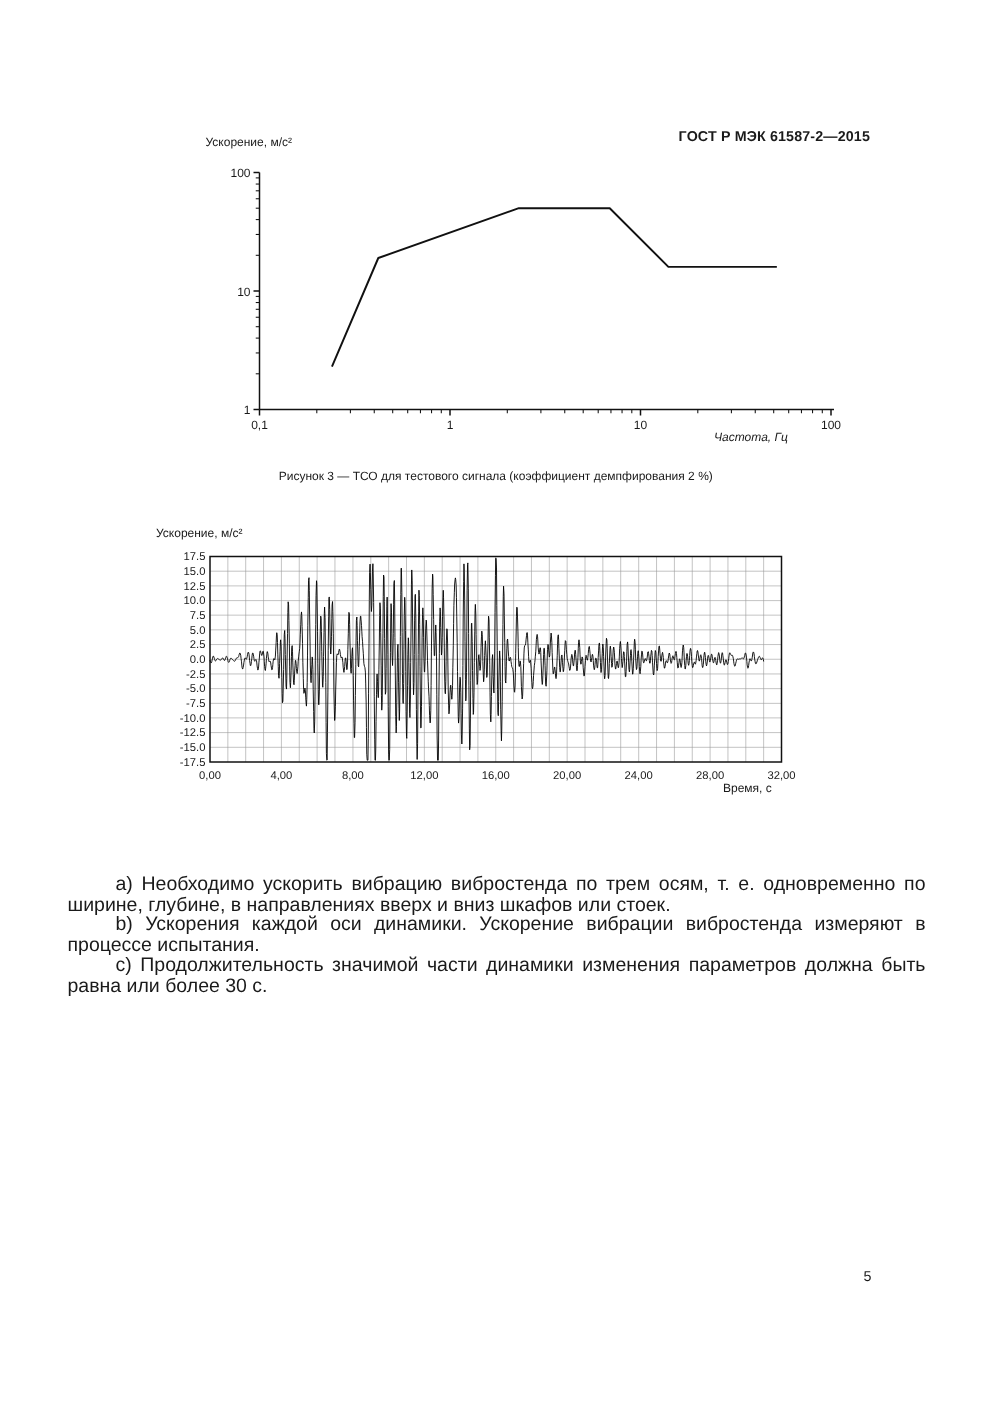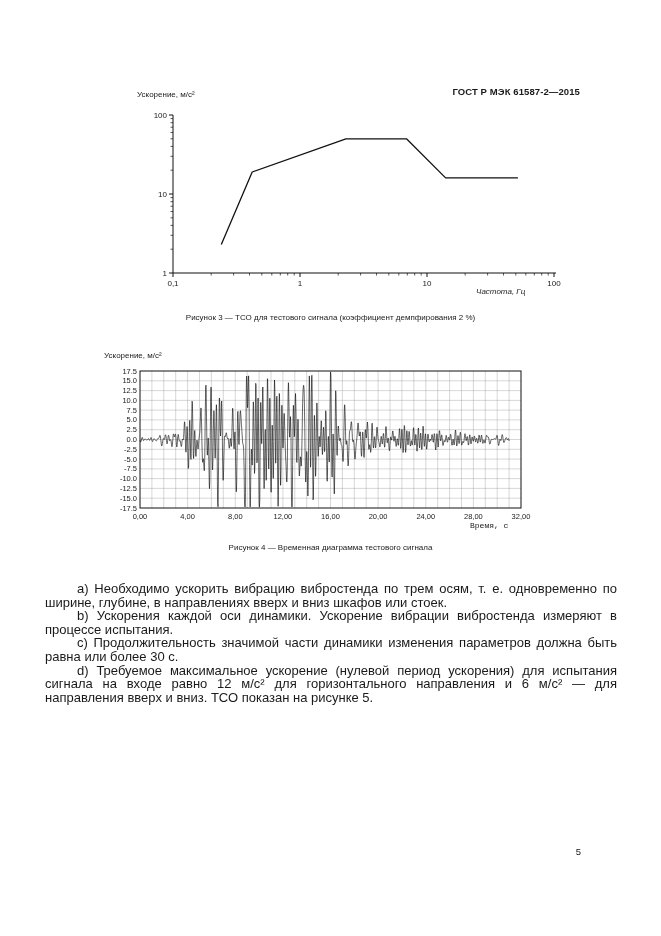--- a/index.html
+++ b/index.html
@@ -152,25 +152,23 @@
       <text class="tick-small" x="42" y="97.0" text-anchor="end">0.0</text>
       <text class="tick-small" x="42" y="106.8" text-anchor="end">-2.5</text>
       <text class="tick-small" x="42" y="116.6" text-anchor="end">-5.0</text>
       <text class="tick-small" x="42" y="126.4" text-anchor="end">-7.5</text>
       <text class="tick-small" x="42" y="136.1" text-anchor="end">-10.0</text>
       <text class="tick-small" x="42" y="145.9" text-anchor="end">-12.5</text>
       <text class="tick-small" x="42" y="155.7" text-anchor="end">-15.0</text>
       <text class="tick-small" x="42" y="165.5" text-anchor="end">-17.5</text>
       <path d="M45.0 95.11L45.2 95.88L45.5 96.56L45.7 96.90L46.0 96.74L46.2 96.05L46.4 94.99L46.7 93.83L46.9 92.90L47.1 92.42L47.4 92.49L47.6 93.06L47.9 93.90L48.1 94.76L48.3 95.40L48.6 95.68L48.8 95.59L49.0 95.24L49.3 94.77L49.5 94.35L49.8 94.09L50.0 94.00L50.2 94.07L50.5 94.22L50.7 94.40L51.0 94.57L51.2 94.73L51.4 94.88L51.7 95.00L51.9 95.07L52.1 95.04L52.4 94.87L52.6 94.57L52.9 94.19L53.1 93.84L53.3 93.62L53.6 93.65L53.8 93.95L54.0 94.42L54.3 94.93L54.5 95.28L54.8 95.30L55.0 94.94L55.2 94.27L55.5 93.47L55.7 92.79L56.0 92.46L56.2 92.62L56.4 93.25L56.7 94.21L56.9 95.24L57.1 96.09L57.4 96.55L57.6 96.54L57.9 96.12L58.1 95.45L58.3 94.74L58.6 94.16L58.8 93.82L59.0 93.75L59.3 93.88L59.5 94.13L59.8 94.42L60.0 94.70L60.2 94.96L60.5 95.21L60.7 95.46L61.0 95.68L61.2 95.82L61.4 95.82L61.7 95.62L61.9 95.23L62.1 94.71L62.4 94.19L62.6 93.76L62.9 93.52L63.1 93.45L63.3 93.47L63.6 93.44L63.8 93.21L64.1 92.69L64.3 91.94L64.5 91.11L64.8 90.45L65.0 90.27L65.2 90.78L65.5 92.04L65.7 93.95L66.0 96.20L66.2 98.38L66.4 100.08L66.7 100.96L66.9 100.88L67.1 99.93L67.4 98.38L67.6 96.63L67.9 95.08L68.1 94.03L68.3 93.61L68.6 93.72L68.8 94.11L69.1 94.45L69.3 94.43L69.5 93.88L69.8 92.84L70.0 91.55L70.2 90.38L70.5 89.75L70.7 89.97L71.0 91.12L71.2 93.03L71.4 95.29L71.7 97.34L71.9 98.65L72.1 98.86L72.4 97.91L72.6 96.07L72.9 93.83L73.1 91.81L73.3 90.53L73.6 90.29L73.8 91.04L74.1 92.46L74.3 94.03L74.5 95.26L74.8 95.83L75.0 95.75L75.2 95.22L75.5 94.70L75.7 94.65L76.0 95.41L76.2 96.96L76.4 98.95L76.7 100.76L76.9 101.73L77.1 101.39L77.4 99.64L77.6 96.85L77.9 93.69L78.1 90.95L78.3 89.26L78.6 88.87L78.8 89.55L79.1 90.74L79.3 91.73L79.5 92.00L79.8 91.42L80.0 90.29L80.2 89.30L80.5 89.15L80.7 90.34L81.0 92.87L81.2 96.20L81.4 99.44L81.7 101.60L81.9 101.99L82.1 100.48L82.4 97.52L82.6 94.04L82.9 91.08L83.1 89.45L83.3 89.47L83.6 90.85L83.8 92.90L84.1 94.81L84.3 95.99L84.5 96.27L84.8 95.96L85.0 95.65L85.2 95.90L85.5 96.97L85.7 98.67L86.0 100.42L86.2 101.51L86.4 101.43L86.7 100.12L86.9 97.99L87.1 95.84L87.4 94.40L87.6 94.03L87.9 94.50L88.1 95.02L88.3 94.57L88.6 92.39L88.8 88.39L89.1 83.40L89.3 78.96L89.5 76.81L89.8 78.21L90.0 83.35L90.2 91.11L90.5 99.28L90.7 105.32L91.0 107.18L91.2 104.20L91.4 97.42L91.7 89.34L91.9 83.15L92.1 81.54L92.4 85.73L92.6 94.93L92.9 106.67L93.1 117.42L93.3 123.47L93.6 122.44L93.8 114.25L94.1 101.30L94.3 87.73L94.5 78.01L94.8 75.34L95.0 80.47L95.2 91.32L95.5 103.68L95.7 112.64L96.0 114.38L96.2 107.53L96.4 93.78L96.7 77.29L96.9 63.27L97.1 56.19L97.4 58.25L97.6 68.61L97.9 83.83L98.1 99.07L98.3 109.84L98.6 113.49L98.8 110.01L99.1 101.85L99.3 92.79L99.5 86.57L99.8 85.43L100.0 89.51L100.2 96.94L100.5 104.78L100.7 110.17L101.0 111.49L101.2 108.83L101.4 103.77L101.7 98.63L101.9 95.44L102.1 95.15L102.4 97.37L102.6 100.67L102.9 103.31L103.1 104.02L103.3 102.47L103.6 99.34L103.8 95.81L104.1 92.93L104.3 91.02L104.5 89.53L104.8 87.38L105.0 83.55L105.2 77.82L105.5 71.15L105.7 65.45L106.0 62.94L106.2 65.26L106.4 72.71L106.7 83.97L106.9 96.51L107.2 107.44L107.4 114.56L107.6 117.22L107.9 116.44L108.1 114.47L108.3 113.71L108.6 115.59L108.8 119.79L109.1 124.22L109.3 125.75L109.5 121.45L109.8 109.95L110.0 92.28L110.2 71.82L110.5 53.43L110.7 41.84L111.0 40.12L111.2 48.53L111.4 64.39L111.7 82.95L111.9 98.98L112.2 108.50L112.4 110.12L112.6 105.39L112.9 98.13L113.1 92.95L113.3 93.56L113.6 101.27L113.8 114.54L114.1 129.34L114.3 140.55L114.5 143.65L114.8 136.28L115.0 119.07L115.2 95.57L115.5 71.26L115.7 51.94L116.0 42.16L116.2 43.97L116.4 56.40L116.7 75.94L116.9 97.18L117.2 114.79L117.4 124.66L117.6 124.93L117.9 116.29L118.1 101.70L118.3 85.53L118.6 72.35L118.8 65.71L119.1 67.23L119.3 76.12L119.5 89.42L119.8 102.78L120.0 111.76L120.2 113.18L120.5 106.15L120.7 92.56L121.0 76.70L121.2 64.06L121.4 59.71L121.7 66.63L121.9 84.61L122.2 109.99L122.4 136.59L122.6 157.40L122.9 161.83L123.1 161.63L123.3 143.48L123.6 116.93L123.8 88.88L124.1 66.22L124.3 53.78L124.5 52.96L124.8 61.47L125.0 74.32L125.2 85.71L125.5 91.03L125.7 88.41L126.0 79.23L126.2 67.51L126.4 58.33L126.7 56.02L126.9 62.60L127.2 77.16L127.4 96.21L127.6 114.98L127.9 128.96L128.1 135.33L128.3 133.68L128.6 125.82L128.8 114.94L129.1 104.37L129.3 96.49L129.5 92.18L129.8 90.90L130.0 91.20L130.2 91.61L130.5 91.23L130.7 90.00L131.0 88.56L131.2 87.72L131.4 88.02L131.7 89.41L131.9 91.28L132.2 92.86L132.4 93.58L132.6 93.45L132.9 93.02L133.1 93.11L133.3 94.35L133.6 96.81L133.8 99.83L134.1 102.33L134.3 103.25L134.5 102.09L134.8 99.27L135.0 95.98L135.2 93.73L135.5 93.61L135.7 95.74L136.0 99.01L136.2 101.45L136.4 100.99L136.7 96.38L136.9 87.92L137.2 77.54L137.4 68.29L137.6 63.23L137.9 64.29L138.1 71.37L138.3 82.32L138.6 93.58L138.8 101.52L139.1 103.85L139.3 100.55L139.5 93.99L139.8 88.10L140.0 86.84L140.2 92.63L140.5 105.27L140.7 121.76L141.0 137.27L141.2 146.75L141.4 146.70L141.7 136.50L141.9 118.62L142.2 97.85L142.4 79.71L142.6 68.57L142.9 66.34L143.1 72.00L143.3 82.16L143.6 92.40L143.8 98.89L144.1 99.55L144.3 94.57L144.5 86.00L144.8 76.78L145.0 69.56L145.3 65.84L145.5 65.73L145.7 68.23L146.0 71.96L146.2 75.82L146.4 79.40L146.7 82.85L146.9 86.53L147.2 90.52L147.4 94.39L147.6 97.40L147.9 99.02L148.1 99.49L148.3 100.13L148.6 103.07L148.8 110.39L149.1 123.06L149.3 140.00L149.5 157.83L149.8 161.83L150.0 161.83L150.3 161.83L150.5 147.27L150.7 117.13L151.0 84.01L151.2 55.25L151.4 36.76L151.7 31.08L151.9 36.50L152.2 47.83L152.4 58.43L152.6 62.68L152.9 58.40L153.1 47.71L153.3 36.21L153.6 30.83L153.8 37.06L154.1 56.57L154.3 86.35L154.5 119.54L154.8 147.78L155.0 161.83L155.3 161.83L155.5 154.34L155.7 135.87L156.0 117.83L156.2 106.43L156.4 104.25L156.7 109.45L156.9 116.80L157.2 120.11L157.4 115.03L157.6 101.15L157.9 82.33L158.1 65.28L158.3 56.82L158.6 60.92L158.8 76.79L159.1 98.89L159.3 118.80L159.5 128.44L159.8 123.28L160.0 104.23L160.3 77.56L160.5 52.63L160.7 38.34L161.0 39.75L161.2 56.06L161.4 80.82L161.7 104.42L161.9 117.84L162.2 116.17L162.4 100.67L162.6 78.35L162.9 59.38L163.1 53.07L163.3 64.25L163.6 91.20L163.8 126.09L164.1 157.78L164.3 161.83L164.5 161.83L164.8 154.56L165.0 122.94L165.3 90.20L165.5 66.40L165.7 57.42L166.0 63.11L166.2 77.62L166.4 92.16L166.7 98.69L166.9 93.24L167.2 77.52L167.4 58.17L167.6 43.93L167.9 42.02L168.1 55.08L168.3 80.00L168.6 108.98L168.8 132.64L169.1 143.62L169.3 139.46L169.5 123.53L169.8 103.53L170.0 88.38L170.3 84.52L170.5 93.25L170.7 110.21L171.0 127.16L171.2 135.32L171.4 129.07L171.7 108.46L171.9 79.34L172.2 51.33L172.4 34.12L172.6 33.71L172.9 49.99L173.1 76.77L173.3 104.03L173.6 121.81L173.8 123.98L174.1 110.61L174.3 87.85L174.5 65.51L174.8 53.20L175.0 56.60L175.3 75.24L175.5 102.77L175.7 129.47L176.0 146.05L176.2 147.26L176.4 133.87L176.7 112.20L176.9 91.50L177.2 80.19L177.4 82.44L177.6 96.56L177.9 115.68L178.1 130.55L178.3 133.38L178.6 121.05L178.8 96.47L179.1 67.61L179.3 44.42L179.5 34.96L179.8 42.25L180.0 63.03L180.3 89.00L180.5 110.05L180.7 118.20L181.0 110.72L181.2 91.25L181.4 68.41L181.7 52.45L181.9 51.22L182.2 67.08L182.4 95.80L182.6 128.04L182.9 152.77L183.1 161.31L183.4 150.57L183.6 124.21L183.8 91.27L184.1 62.92L184.3 48.45L184.5 52.06L184.8 71.50L185.0 99.18L185.3 125.05L185.5 140.27L185.7 140.23L186.0 125.94L186.2 103.20L186.4 80.25L186.7 64.54L186.9 60.22L187.2 66.88L187.4 80.21L187.6 93.98L187.9 102.58L188.1 103.06L188.4 95.99L188.6 84.82L188.8 74.28L189.1 68.40L189.3 69.06L189.5 75.57L189.8 85.38L190.0 95.45L190.3 103.66L190.5 109.53L190.7 114.16L191.0 119.14L191.2 125.38L191.4 132.15L191.7 137.00L191.9 136.65L192.2 128.50L192.4 112.04L192.6 89.62L192.9 66.06L193.1 47.16L193.4 37.73L193.6 39.71L193.8 51.42L194.1 68.01L194.3 83.31L194.5 92.08L194.8 92.12L195.0 85.16L195.3 76.21L195.5 71.64L195.7 76.63L196.0 92.91L196.2 117.83L196.4 145.04L196.7 161.83L196.9 161.83L197.2 161.83L197.4 148.36L197.6 119.60L197.9 90.83L198.1 69.58L198.4 60.27L198.6 62.89L198.8 73.27L199.1 84.94L199.3 91.70L199.5 89.96L199.8 80.07L200.0 65.99L200.3 53.64L200.5 48.52L200.7 53.51L201.0 67.75L201.2 86.93L201.4 104.96L201.7 116.19L201.9 117.53L202.2 109.47L202.4 95.85L202.6 82.29L202.9 74.17L203.1 74.64L203.4 83.70L203.6 98.32L203.8 113.80L204.1 125.60L204.3 130.91L204.5 129.56L204.8 123.74L205.0 116.94L205.3 112.39L205.5 111.78L205.7 114.66L206.0 118.80L206.2 121.16L206.4 119.20L206.7 111.84L206.9 99.81L207.2 85.26L207.4 70.82L207.6 58.66L207.9 49.86L208.1 44.33L208.4 41.34L208.6 40.27L208.8 41.23L209.1 45.12L209.3 53.19L209.5 66.17L209.8 83.44L210.0 102.71L210.3 120.40L210.5 132.71L210.7 137.06L211.0 133.24L211.2 123.74L211.4 113.13L211.7 106.48L211.9 107.39L212.2 116.45L212.4 130.70L212.6 144.40L212.9 151.00L213.1 145.63L213.4 127.08L213.6 98.72L213.8 67.66L214.1 42.63L214.3 30.92L214.5 35.84L214.8 55.35L215.0 82.53L215.3 107.82L215.5 122.27L215.7 120.63L216.0 103.28L216.2 76.18L216.4 48.88L216.7 31.31L216.9 30.27L217.2 47.12L217.4 77.29L217.6 111.81L217.9 140.39L218.1 154.89L218.4 152.04L218.6 134.29L218.8 108.87L219.1 85.03L219.3 70.83L219.5 70.37L219.8 82.61L220.0 101.99L220.3 120.63L220.5 131.29L220.7 129.90L221.0 116.87L221.2 96.71L221.5 76.22L221.7 61.95L221.9 57.91L222.2 64.37L222.4 78.04L222.6 93.61L222.9 105.80L223.1 111.32L223.4 109.79L223.6 103.55L223.8 96.38L224.1 91.77L224.3 91.44L224.5 94.77L224.8 99.29L225.0 101.93L225.3 100.49L225.5 94.74L225.7 86.54L226.0 79.14L226.2 75.74L226.5 78.10L226.7 85.71L226.9 95.94L227.2 104.99L227.4 109.51L227.6 107.91L227.9 101.09L228.1 92.05L228.4 84.70L228.6 82.19L228.8 85.56L229.1 93.25L229.3 101.66L229.5 106.63L229.8 105.20L230.0 96.96L230.3 84.48L230.5 72.40L230.7 65.78L231.0 68.10L231.2 79.76L231.5 97.80L231.7 116.86L231.9 131.07L232.2 136.25L232.4 131.46L232.6 119.36L232.9 105.14L233.1 94.51L233.4 91.40L233.6 96.31L233.8 106.07L234.1 114.97L234.3 117.02L234.5 108.36L234.8 89.06L235.0 63.39L235.3 38.60L235.5 27.17L235.7 27.17L236.0 33.64L236.2 58.77L236.5 88.55L236.7 114.56L236.9 130.04L237.2 132.15L237.4 122.77L237.6 107.69L237.9 94.31L238.1 88.93L238.4 94.41L238.6 109.16L238.8 127.81L239.1 143.17L239.3 148.89L239.5 141.75L239.8 122.80L240.0 96.96L240.3 71.34L240.5 52.80L240.7 45.76L241.0 50.87L241.2 65.16L241.5 83.21L241.7 99.20L241.9 108.79L242.2 110.36L242.4 105.09L242.6 96.23L242.9 87.57L243.1 82.08L243.4 80.99L243.6 83.68L243.8 88.27L244.1 92.62L244.3 95.22L244.5 95.70L244.8 94.73L245.0 93.54L245.3 93.21L245.5 94.16L245.7 96.05L246.0 98.08L246.2 99.50L246.5 100.11L246.7 100.39L246.9 101.29L247.2 103.65L247.4 107.63L247.6 112.33L247.9 115.97L248.1 116.49L248.4 112.33L248.6 103.23L248.8 90.56L249.1 77.00L249.3 65.83L249.5 59.77L249.8 60.14L250.0 66.37L250.3 76.22L250.5 86.63L250.7 94.77L251.0 99.01L251.2 99.39L251.5 97.48L251.7 95.59L251.9 95.86L252.2 99.30L252.4 105.47L252.6 112.64L252.9 118.48L253.1 120.97L253.4 119.17L253.6 113.49L253.8 105.54L254.1 97.40L254.3 90.90L254.5 86.96L254.8 85.39L255.0 85.15L255.3 84.94L255.5 83.78L255.7 81.52L256.0 78.83L256.2 76.87L256.5 76.74L256.7 78.94L256.9 83.14L257.2 88.23L257.4 92.83L257.6 95.80L257.9 96.76L258.1 96.18L258.4 95.20L258.6 95.13L258.8 96.85L259.1 100.48L259.3 105.28L259.6 109.97L259.8 113.20L260.0 114.11L260.3 112.60L260.5 109.31L260.7 105.32L261.0 101.65L261.2 98.82L261.5 96.75L261.7 94.87L261.9 92.46L262.2 89.14L262.4 85.14L262.6 81.26L262.9 78.56L263.1 77.93L263.4 79.59L263.6 82.98L263.8 86.88L264.1 89.90L264.3 91.07L264.6 90.27L264.8 88.33L265.0 86.74L265.3 87.01L265.5 90.02L265.7 95.57L266.0 102.34L266.2 108.25L266.5 111.31L266.7 110.31L266.9 105.47L267.2 98.35L267.4 91.44L267.6 87.20L267.9 87.21L268.1 91.56L268.4 98.76L268.6 106.28L268.8 111.46L269.1 112.49L269.3 108.99L269.6 102.19L269.8 94.34L270.0 87.91L270.3 84.63L270.5 84.90L270.7 87.70L271.0 91.10L271.2 93.06L271.5 92.29L271.7 88.76L271.9 83.72L272.2 79.16L272.4 77.03L272.6 78.44L272.9 83.25L273.1 90.10L273.4 96.99L273.6 102.06L273.8 104.28L274.1 103.81L274.3 101.84L274.6 100.00L274.8 99.64L275.0 101.24L275.3 104.10L275.5 106.73L275.7 107.41L276.0 104.98L276.2 99.41L276.5 91.88L276.7 84.48L276.9 79.41L277.2 78.20L277.4 81.14L277.6 87.15L277.9 94.22L278.1 100.08L278.4 103.06L278.6 102.66L278.8 99.63L279.1 95.62L279.3 92.51L279.6 91.64L279.8 93.35L280.0 96.84L280.3 100.57L280.5 102.84L280.7 102.53L281.0 99.42L281.2 94.35L281.5 88.79L281.7 84.33L281.9 82.10L282.2 82.43L282.4 84.81L282.6 88.19L282.9 91.46L283.1 93.88L283.4 95.26L283.6 95.97L283.8 96.58L284.1 97.59L284.3 99.11L284.6 100.77L284.8 101.89L285.0 101.83L285.3 100.30L285.5 97.59L285.7 94.53L286.0 92.14L286.2 91.28L286.5 92.22L286.7 94.51L286.9 97.14L287.2 98.89L287.4 98.87L287.6 96.91L287.9 93.66L288.1 90.36L288.4 88.41L288.6 88.74L288.8 91.43L289.1 95.61L289.3 99.75L289.6 102.21L289.8 101.89L290.0 98.61L290.3 93.27L290.5 87.53L290.7 83.18L291.0 81.54L291.2 82.98L291.5 86.80L291.7 91.56L291.9 95.62L292.2 97.78L292.4 97.73L292.6 96.05L292.9 94.01L293.1 92.95L293.4 93.73L293.6 96.40L293.8 100.16L294.1 103.69L294.3 105.71L294.6 105.46L294.8 103.02L295.0 99.26L295.3 95.44L295.5 92.77L295.7 91.86L296.0 92.55L296.2 94.01L296.5 95.14L296.7 95.03L296.9 93.39L297.2 90.67L297.4 87.85L297.7 86.05L297.9 86.01L298.1 87.82L298.4 90.81L298.6 93.88L298.8 95.93L299.1 96.33L299.3 95.16L299.6 93.19L299.8 91.55L300.0 91.21L300.3 92.57L300.5 95.30L300.7 98.42L301.0 100.76L301.2 101.45L301.5 100.28L301.7 97.84L301.9 95.26L302.2 93.71L302.4 93.90L302.7 95.73L302.9 98.28L303.1 100.17L303.4 100.18L303.6 97.76L303.8 93.38L304.1 88.42L304.3 84.67L304.6 83.63L304.8 85.90L305.0 90.84L305.3 96.77L305.5 101.54L305.7 103.37L306.0 101.53L306.2 96.68L306.5 90.69L306.7 85.92L306.9 84.36L307.2 86.82L307.4 92.57L307.7 99.61L307.9 105.33L308.1 107.52L308.4 105.19L308.6 99.00L308.8 91.03L309.1 84.05L309.3 80.52L309.6 81.67L309.8 87.10L310.0 94.88L310.3 102.34L310.5 106.98L310.7 107.36L311.0 103.64L311.2 97.39L311.5 90.98L311.7 86.66L311.9 85.75L312.2 88.21L312.4 92.70L312.7 97.21L312.9 99.87L313.1 99.65L313.4 96.72L313.6 92.37L313.8 88.38L314.1 86.35L314.3 87.05L314.6 90.17L314.8 94.52L315.0 98.51L315.3 100.86L315.5 101.06L315.7 99.54L316.0 97.39L316.2 95.85L316.5 95.73L316.7 97.02L316.9 98.92L317.2 100.17L317.4 99.65L317.7 96.89L317.9 92.40L318.1 87.49L318.4 83.80L318.6 82.66L318.8 84.54L319.1 88.80L319.3 93.96L319.6 98.20L319.8 100.06L320.0 99.07L320.3 95.89L320.5 92.10L320.7 89.56L321.0 89.63L321.2 92.63L321.5 97.64L321.7 102.81L321.9 106.12L322.2 106.09L322.4 102.45L322.7 96.24L322.9 89.51L323.1 84.52L323.4 82.94L323.6 85.20L323.8 90.35L324.1 96.41L324.3 101.15L324.6 102.91L324.8 101.23L325.0 96.99L325.3 92.08L325.5 88.61L325.7 88.09L326.0 90.82L326.2 95.79L326.5 101.03L326.7 104.41L326.9 104.42L327.2 100.78L327.4 94.58L327.7 87.85L327.9 82.84L328.1 81.16L328.4 83.25L328.6 88.23L328.8 94.23L329.1 99.14L329.3 101.38L329.6 100.45L329.8 97.08L330.0 92.86L330.3 89.65L330.5 88.81L330.7 90.75L331.0 94.77L331.2 99.41L331.5 102.97L331.7 104.21L331.9 102.75L332.2 99.20L332.4 94.82L332.7 91.09L332.9 89.09L333.1 89.19L333.4 90.99L333.6 93.52L333.8 95.74L334.1 96.89L334.3 96.81L334.6 95.86L334.8 94.74L335.0 94.08L335.3 94.18L335.5 94.83L335.8 95.50L336.0 95.59L336.2 94.74L336.5 93.05L336.7 91.09L336.9 89.66L337.2 89.43L337.4 90.63L337.7 92.89L337.9 95.37L338.1 97.05L338.4 97.16L338.6 95.57L338.8 92.85L339.1 90.11L339.3 88.59L339.6 89.19L339.8 92.05L340.0 96.44L340.3 101.00L340.5 104.23L340.8 104.99L341.0 103.00L341.2 98.91L341.5 94.12L341.7 90.28L341.9 88.68L342.2 89.79L342.4 93.08L342.7 97.26L342.9 100.69L343.1 102.07L343.4 100.79L343.6 97.26L343.8 92.62L344.1 88.39L344.3 85.87L344.6 85.70L344.8 87.66L345.0 90.81L345.3 93.87L345.5 95.73L345.8 95.85L346.0 94.43L346.2 92.28L346.5 90.47L346.7 89.89L346.9 90.93L347.2 93.32L347.4 96.30L347.7 98.92L347.9 100.40L348.1 100.45L348.4 99.31L348.6 97.62L348.8 96.14L349.1 95.41L349.3 95.54L349.6 96.21L349.8 96.83L350.0 96.82L350.3 95.91L350.5 94.22L350.8 92.29L351.0 90.81L351.2 90.35L351.5 91.11L351.7 92.84L351.9 94.91L352.2 96.57L352.4 97.25L352.7 96.77L352.9 95.40L353.1 93.77L353.4 92.54L353.6 92.16L353.8 92.67L354.1 93.71L354.3 94.64L354.6 94.86L354.8 94.08L355.0 92.48L355.3 90.65L355.5 89.38L355.8 89.33L356.0 90.77L356.2 93.40L356.5 96.48L356.7 99.06L356.9 100.37L357.2 100.09L357.4 98.52L357.7 96.41L357.9 94.72L358.1 94.20L358.4 95.07L358.6 96.95L358.8 98.93L359.1 99.98L359.3 99.32L359.6 96.78L359.8 92.92L360.0 88.85L360.3 85.87L360.5 85.00L360.8 86.59L361.0 90.20L361.2 94.69L361.5 98.67L361.7 100.94L361.9 100.92L362.2 98.84L362.4 95.62L362.7 92.52L362.9 90.69L363.1 90.71L363.4 92.44L363.6 95.08L363.8 97.46L364.1 98.55L364.3 97.79L364.6 95.36L364.8 92.05L365.0 88.99L365.3 87.24L365.5 87.41L365.8 89.45L366.0 92.69L366.2 96.13L366.5 98.80L366.7 100.09L366.9 99.96L367.2 98.86L367.4 97.51L367.7 96.58L367.9 96.42L368.1 96.92L368.4 97.59L368.6 97.81L368.8 97.10L369.1 95.36L369.3 92.96L369.6 90.59L369.8 88.98L370.0 88.66L370.3 89.68L370.5 91.64L370.8 93.78L371.0 95.32L371.2 95.75L371.5 95.00L371.7 93.54L371.9 92.11L372.2 91.49L372.4 92.13L372.7 93.99L372.9 96.51L373.1 98.82L373.4 100.07L373.6 99.73L373.9 97.85L374.1 94.99L374.3 92.11L374.6 90.16L374.8 89.77L375.0 91.02L375.3 93.43L375.5 96.12L375.8 98.17L376.0 98.92L376.2 98.20L376.5 96.41L376.7 94.26L376.9 92.57L377.2 91.92L377.4 92.42L377.7 93.74L377.9 95.23L378.1 96.20L378.4 96.20L378.6 95.20L378.9 93.59L379.1 92.02L379.3 91.12L379.6 91.27L379.8 92.41L380.0 94.14L380.3 95.80L380.5 96.79L380.8 96.80L381.0 95.93L381.2 94.65L381.5 93.57L381.7 93.24L381.9 93.89L382.2 95.31L382.4 96.95L382.7 98.12L382.9 98.26L383.1 97.18L383.4 95.13L383.6 92.77L383.9 90.87L384.1 90.07L384.3 90.62L384.6 92.30L384.8 94.47L385.0 96.31L385.3 97.15L385.5 96.69L385.8 95.09L386.0 92.95L386.2 91.05L386.5 90.11L386.7 90.46L386.9 92.00L387.2 94.24L387.4 96.45L387.7 97.97L387.9 98.45L388.1 97.91L388.4 96.74L388.6 95.54L388.9 94.84L389.1 94.92L389.3 95.71L389.6 96.85L389.8 97.80L390.0 98.08L390.3 97.46L390.5 96.02L390.8 94.11L391.0 92.25L391.2 90.87L391.5 90.22L391.7 90.27L391.9 90.78L392.2 91.41L392.4 91.84L392.7 91.96L392.9 91.86L393.1 91.80L393.4 92.05L393.6 92.82L393.9 94.12L394.1 95.74L394.3 97.35L394.6 98.58L394.8 99.15L395.0 99.00L395.3 98.23L395.5 97.13L395.8 96.00L396.0 95.10L396.2 94.55L396.5 94.34L396.7 94.35L396.9 94.44L397.2 94.49L397.4 94.47L397.7 94.39L397.9 94.31L398.1 94.27L398.4 94.27L398.6 94.26L398.9 94.19L399.1 94.05L399.3 93.86L399.6 93.70L399.8 93.66L400.0 93.77L400.3 93.98L400.5 94.17L400.8 94.13L401.0 93.73L401.2 92.93L401.5 91.88L401.7 90.88L401.9 90.31L402.2 90.51L402.4 91.64L402.7 93.58L402.9 95.96L403.1 98.24L403.4 99.89L403.6 100.51L403.9 100.04L404.1 98.70L404.3 96.96L404.6 95.37L404.8 94.37L405.0 94.13L405.3 94.53L405.5 95.19L405.8 95.66L406.0 95.56L406.2 94.73L406.5 93.31L406.7 91.67L406.9 90.30L407.2 89.61L407.4 89.82L407.7 90.89L407.9 92.55L408.1 94.39L408.4 95.99L408.6 97.09L408.9 97.57L409.1 97.49L409.3 97.02L409.6 96.35L409.8 95.61L410.0 94.88L410.3 94.17L410.5 93.52L410.8 92.97L411.0 92.60L411.2 92.53L411.5 92.79L411.7 93.32L412.0 93.99L412.2 94.56L412.4 94.83L412.7 94.72L412.9 94.30L413.1 93.80L413.4 93.54L413.6 93.79L413.9 94.66L414.1 96.00" fill="none" stroke="#000" stroke-width="0.6"></path>
     </svg>
-  <div class="axis-label" style="left:470px;top:521px;font-family:Liberation Mono, monospace;">Время, с</div>
-  <div class="caption" style="top:543px;">Рисунок 4 — Временная диаграмма тестового сигнала</div>
+  <div class="axis-label" style="left:482px;top:521px;">Время, с</div>
 
   <div class="text-block">
     <p>a) Необходимо ускорить вибрацию вибростенда по трем осям, т. е. одновременно по ширине, глубине, в направлениях вверх и вниз шкафов или стоек.</p>
     <p>b) Ускорения каждой оси динамики. Ускорение вибрации вибростенда измеряют в процессе испытания.</p>
     <p>c) Продолжительность значимой части динамики изменения параметров должна быть равна или более 30 с.</p>
-    <p>d) Требуемое максимальное ускорение (нулевой период ускорения) для испытания сигнала на входе равно 12 м/с² для горизонтального направления и 6 м/с² — для направления вверх и вниз. ТСО показан на рисунке 5.</p>
   </div>
 
   <div class="page-number">5</div>
 
 </div>
 
 </body></html>

